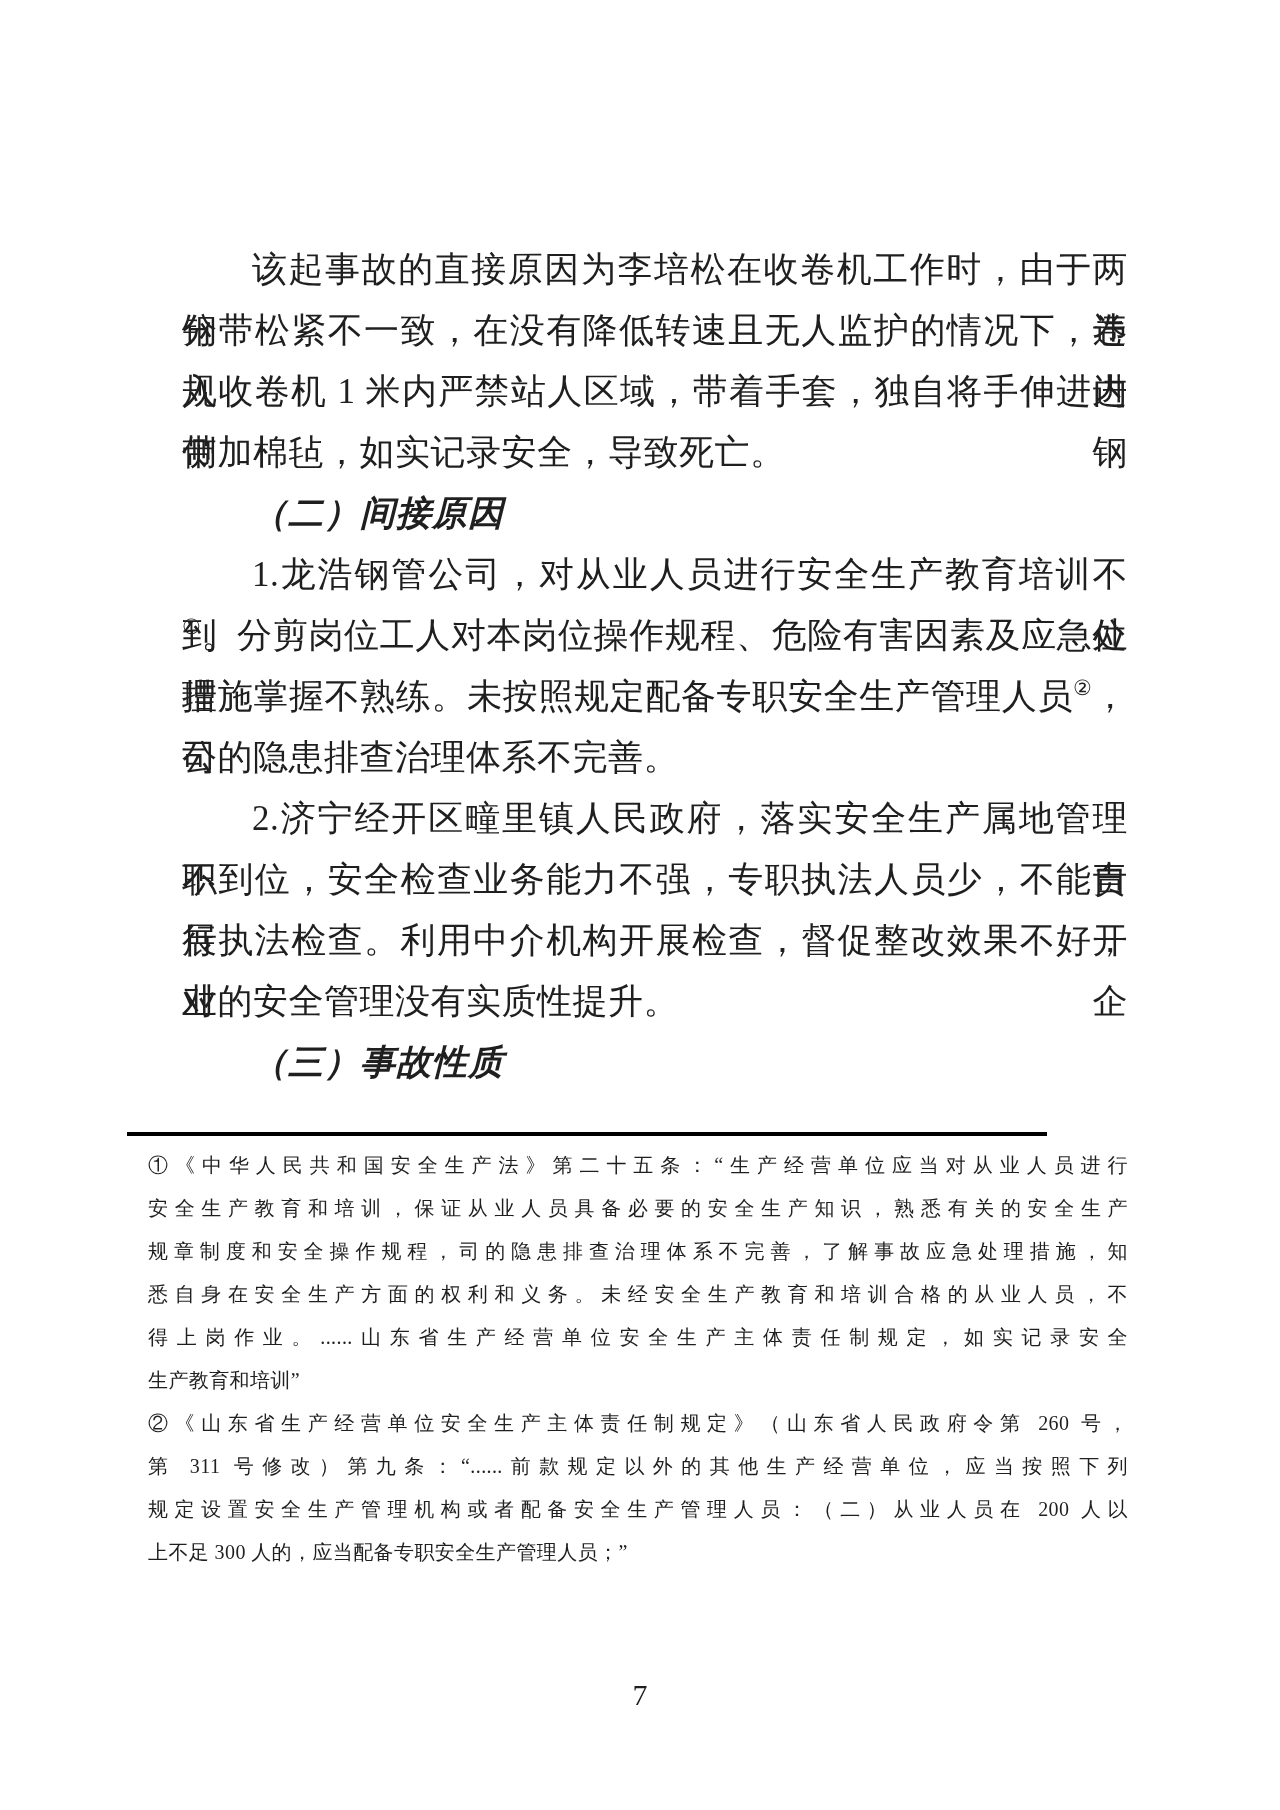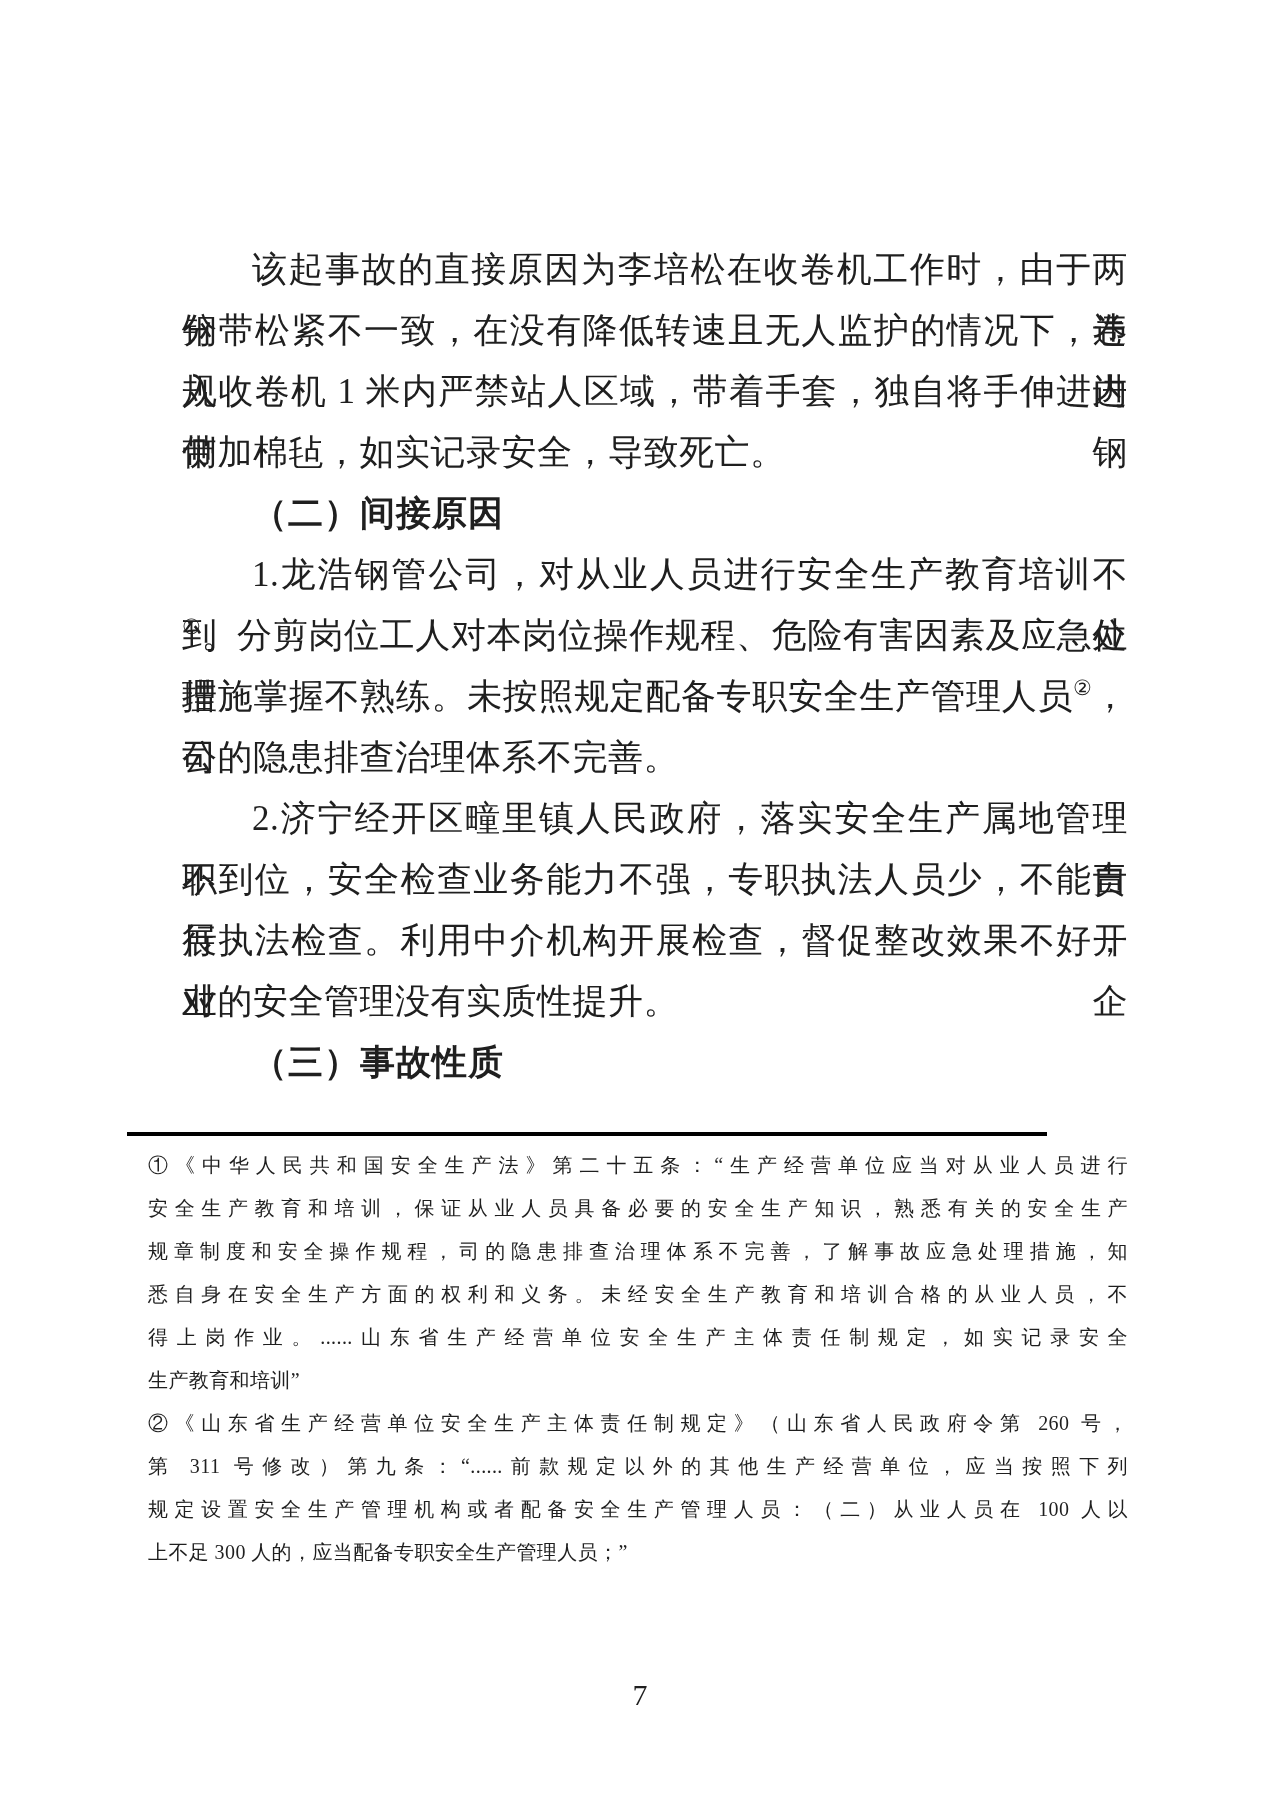--- a/index.html
+++ b/index.html
@@ -21,21 +21,21 @@
   .bline {
     height: 61px;
     line-height: 61px;
     font-size: 35px;
     text-align: justify;
     text-align-last: justify;
     letter-spacing: 0.5px;
     margin-left: 34px;
   }
   .bline.indent { text-indent: 70px; }
-  .bline.bold { font-weight: 700; letter-spacing: 1px; }
+  .bline.bold { font-weight: 700; letter-spacing: 1px; font-style: italic; }
   .bline.end, .bline.bold { text-align-last: left; }
 
   sup.fnref {
     font-size: 21px;
     vertical-align: super;
     line-height: 0;
   }
 
   .footnote-sep {
     position: absolute;
@@ -92,17 +92,17 @@
   <div class="footnote-sep"></div>
   <div class="footnotes">
       <div class="fline">①《中华人民共和国安全生产法》第二十五条：“生产经营单位应当对从业人员进行</div>
       <div class="fline">安全生产教育和培训，保证从业人员具备必要的安全生产知识，熟悉有关的安全生产</div>
       <div class="fline">规章制度和安全操作规程，司的隐患排查治理体系不完善，了解事故应急处理措施，知</div>
       <div class="fline">悉自身在安全生产方面的权利和义务。未经安全生产教育和培训合格的从业人员，不</div>
       <div class="fline">得上岗作业。......山东省生产经营单位安全生产主体责任制规定，如实记录安全</div>
       <div class="fline end">生产教育和培训”</div>
       <div class="fline">②《山东省生产经营单位安全生产主体责任制规定》（山东省人民政府令第 260 号，</div>
       <div class="fline">第 311 号修改）第九条：“......前款规定以外的其他生产经营单位，应当按照下列</div>
-      <div class="fline">规定设置安全生产管理机构或者配备安全生产管理人员：（二）从业人员在 100 人以</div>
+      <div class="fline">规定设置安全生产管理机构或者配备安全生产管理人员：（二）从业人员在 200 人以</div>
       <div class="fline end">上不足 300 人的，应当配备专职安全生产管理人员；”</div>
     </div>
   <div class="page-number">7</div>
 </div>
 
 </body></html>

